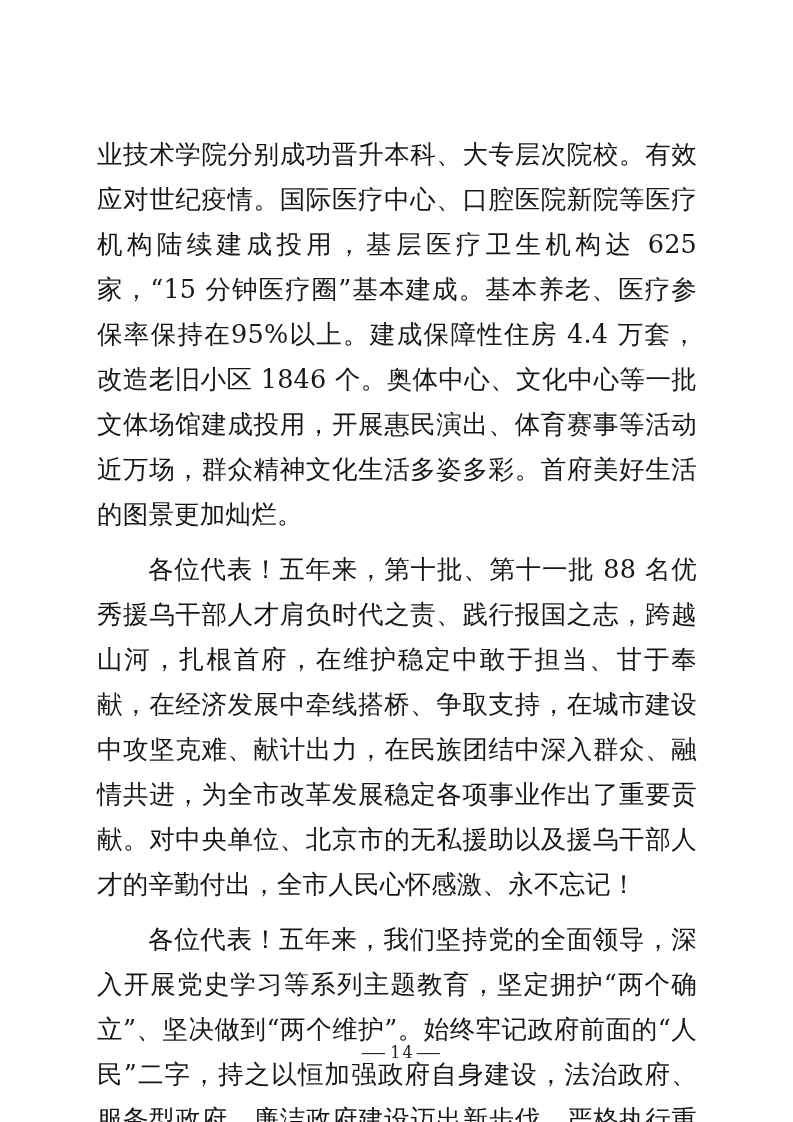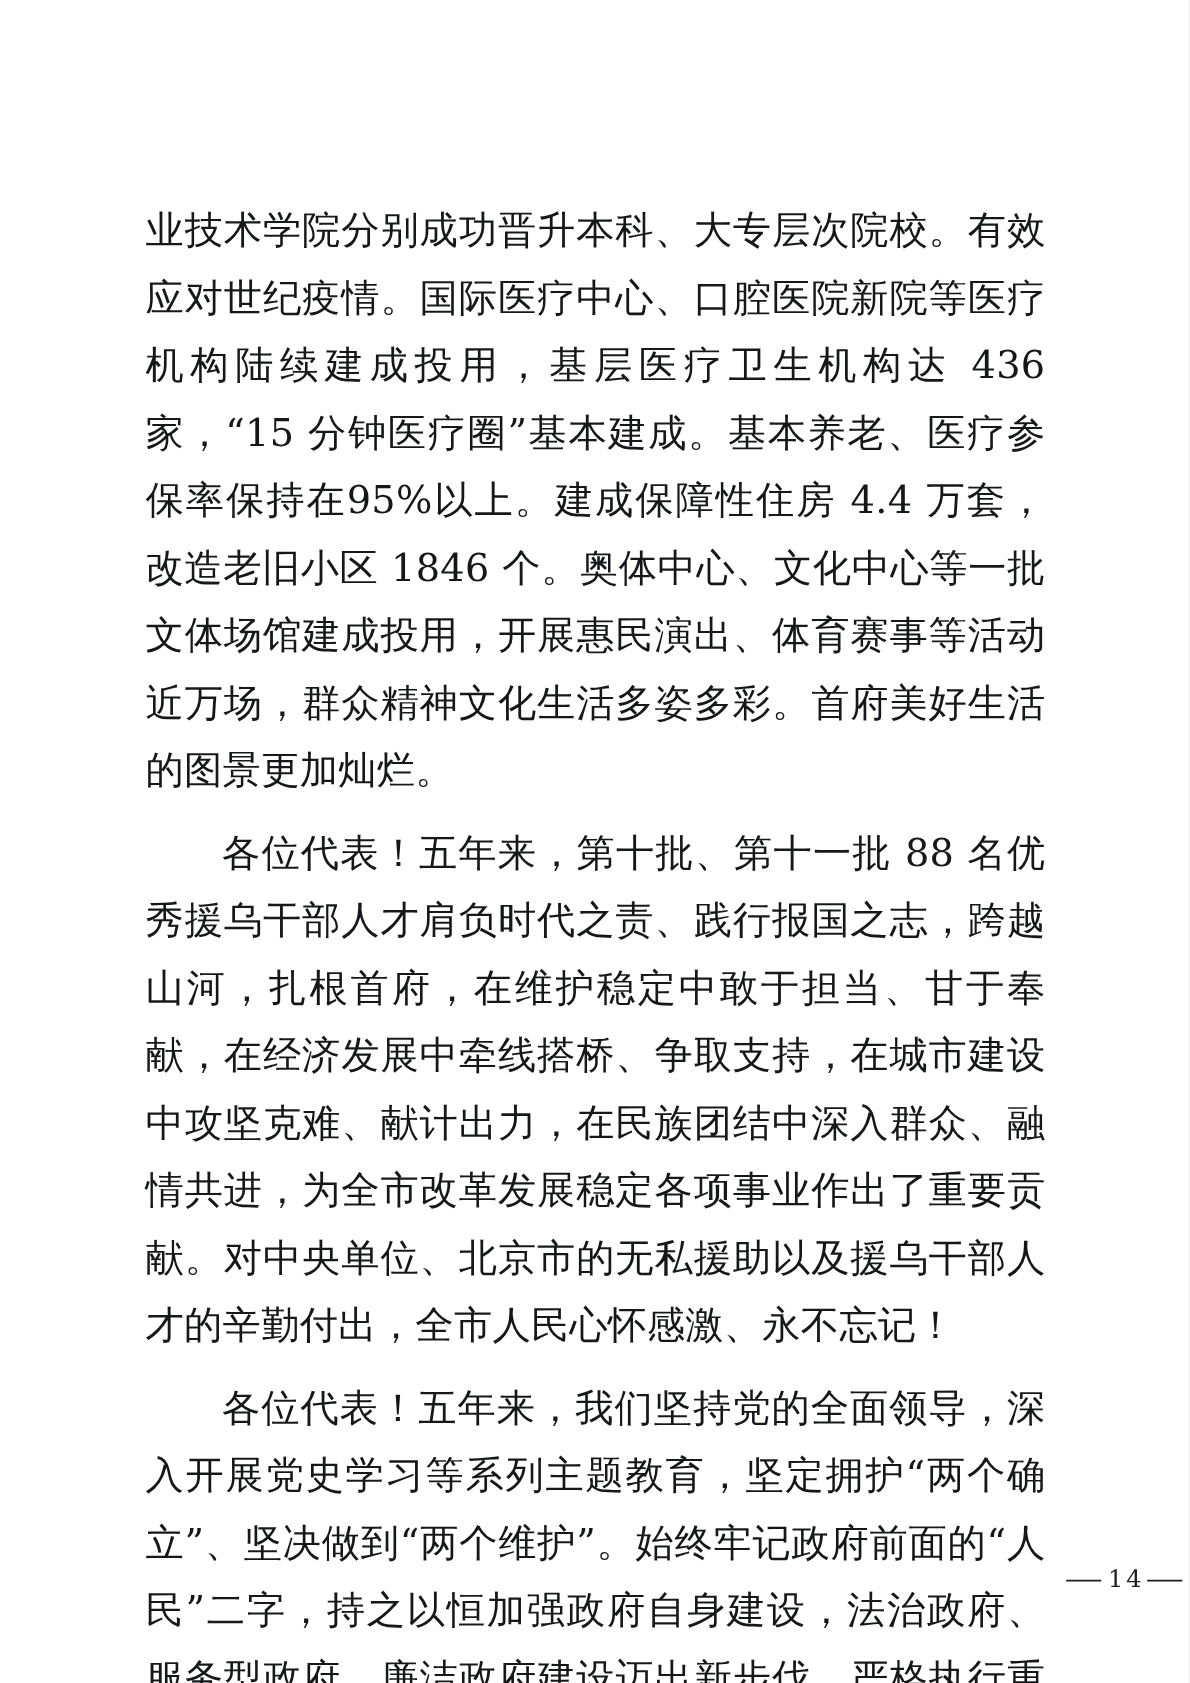--- a/index.html
+++ b/index.html
@@ -36,41 +36,41 @@
     margin-top: 10px;
   }
   .indent {
     text-indent: 2em;
   }
   .footer {
     position: absolute;
     left: 12px;
     right: 0;
     bottom: 60px;
-    text-align: right;
+    text-align: center;
   }
   .page-num {
     font-size: 16px;
     color: #1c1d21;
     font-family: "DejaVu Serif", "Liberation Serif", serif;
     letter-spacing: 2px;
   }
   .page-num .dash {
     display: inline-block;
     padding: 0 6px;
     transform: scaleX(1.6);
   }
 </style>
 </head>
 <body>
 
 <div class="page">
 
   <div class="content">
-    <p class="para">业技术学院分别成功晋升本科、大专层次院校。有效应对世纪疫情。国际医疗中心、口腔医院新院等医疗机构陆续建成投用，基层医疗卫生机构达 436 家，“15 分钟医疗圈”基本建成。基本养老、医疗参保率保持在95%以上。建成保障性住房 4.4 万套，改造老旧小区 1846 个。奥体中心、文化中心等一批文体场馆建成投用，开展惠民演出、体育赛事等活动近万场，群众精神文化生活多姿多彩。首府美好生活的图景更加灿烂。</p>
+    <p class="para">业技术学院分别成功晋升本科、大专层次院校。有效应对世纪疫情。国际医疗中心、口腔医院新院等医疗机构陆续建成投用，基层医疗卫生机构达 625 家，“15 分钟医疗圈”基本建成。基本养老、医疗参保率保持在95%以上。建成保障性住房 4.4 万套，改造老旧小区 1846 个。奥体中心、文化中心等一批文体场馆建成投用，开展惠民演出、体育赛事等活动近万场，群众精神文化生活多姿多彩。首府美好生活的图景更加灿烂。</p>
     <p class="para indent">各位代表！五年来，第十批、第十一批 88 名优秀援乌干部人才肩负时代之责、践行报国之志，跨越山河，扎根首府，在维护稳定中敢于担当、甘于奉献，在经济发展中牵线搭桥、争取支持，在城市建设中攻坚克难、献计出力，在民族团结中深入群众、融情共进，为全市改革发展稳定各项事业作出了重要贡献。对中央单位、北京市的无私援助以及援乌干部人才的辛勤付出，全市人民心怀感激、永不忘记！</p>
     <p class="para indent">各位代表！五年来，我们坚持党的全面领导，深入开展党史学习等系列主题教育，坚定拥护“两个确立”、坚决做到“两个维护”。始终牢记政府前面的“人民”二字，持之以恒加强政府自身建设，法治政府、服务型政府、廉洁政府建设迈出新步伐。严格执行重大事项请示报告制</p>
   </div>
 
   <div class="footer">
     <span class="page-num"><span class="dash">—</span><span>14</span><span class="dash">—</span></span>
   </div>
 
 </div>
 

